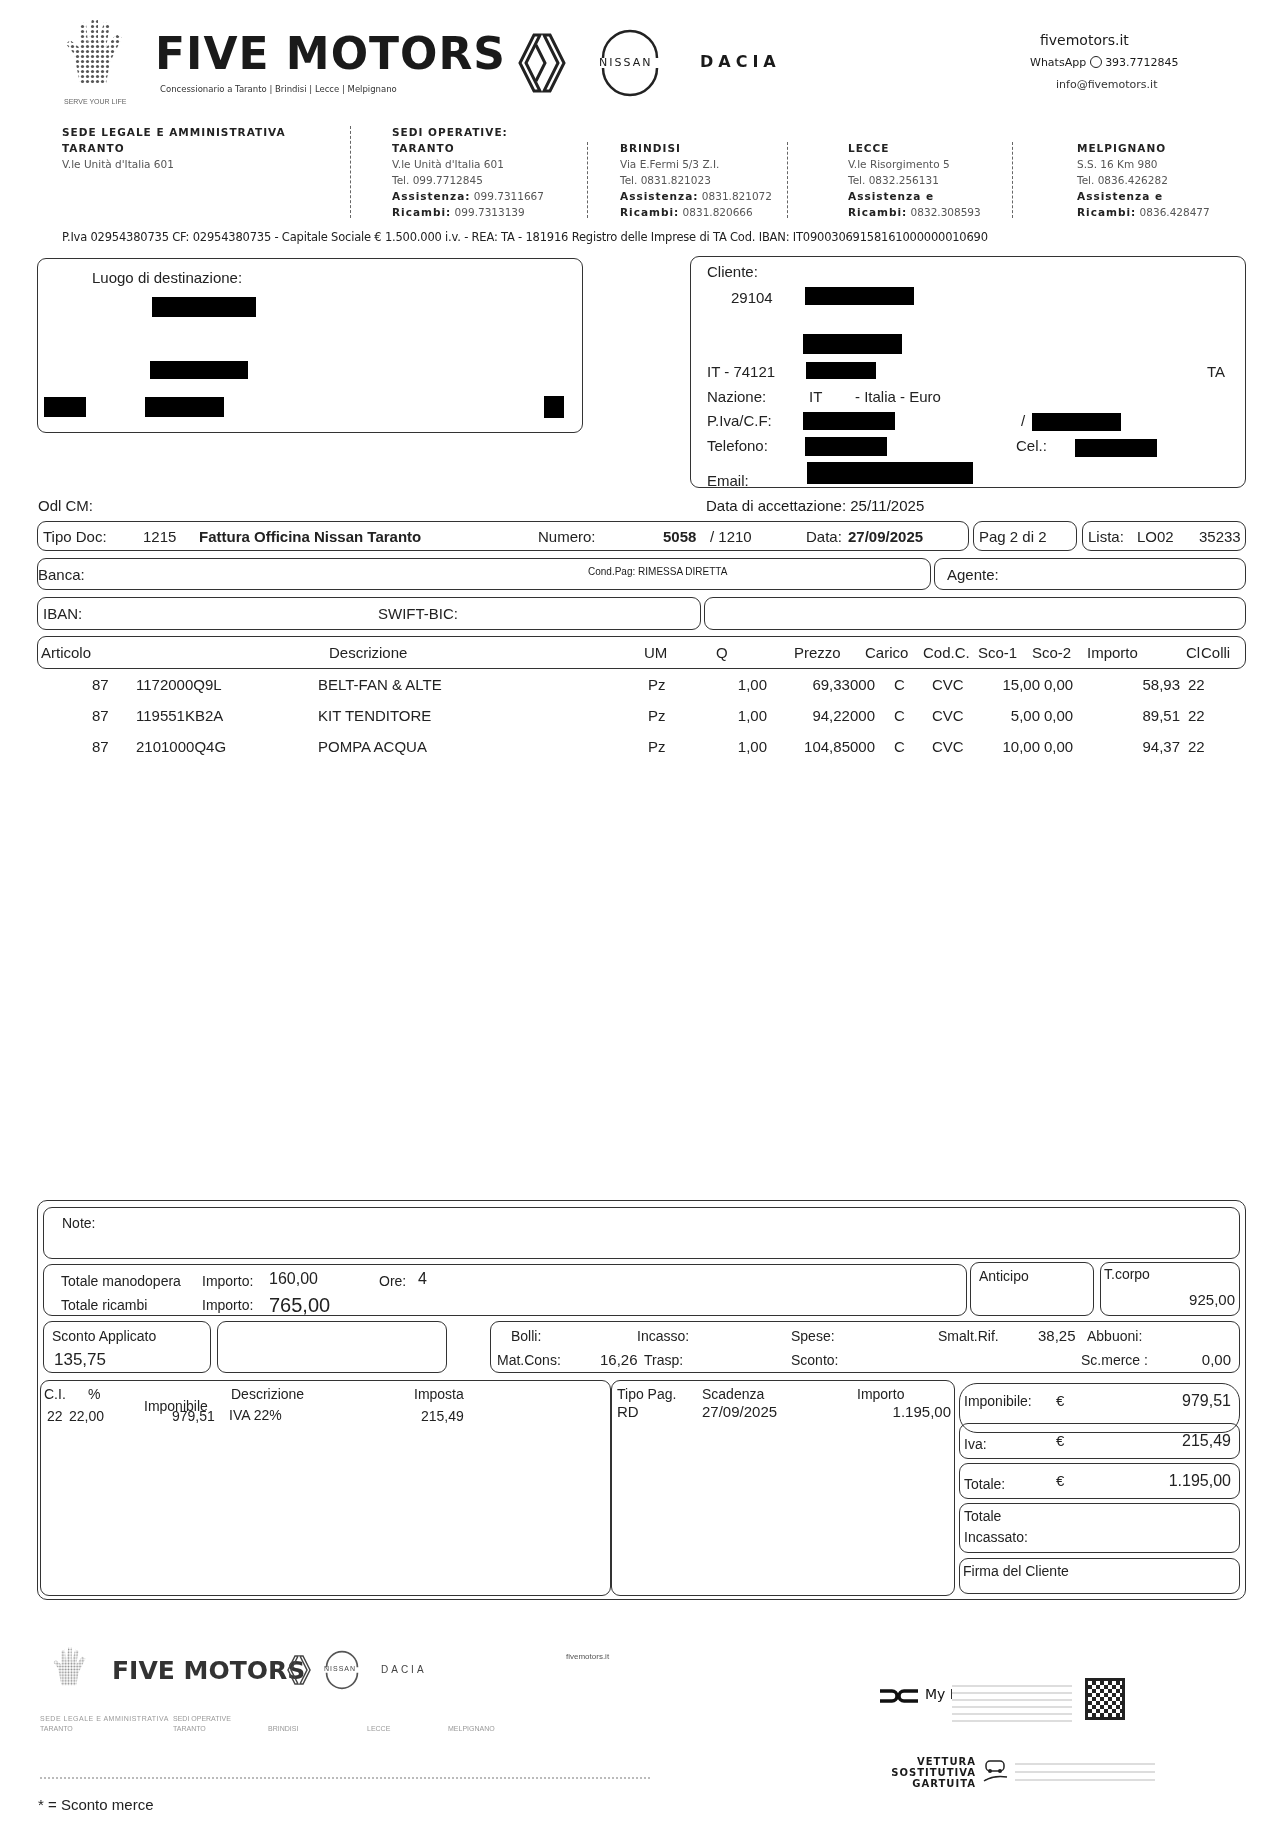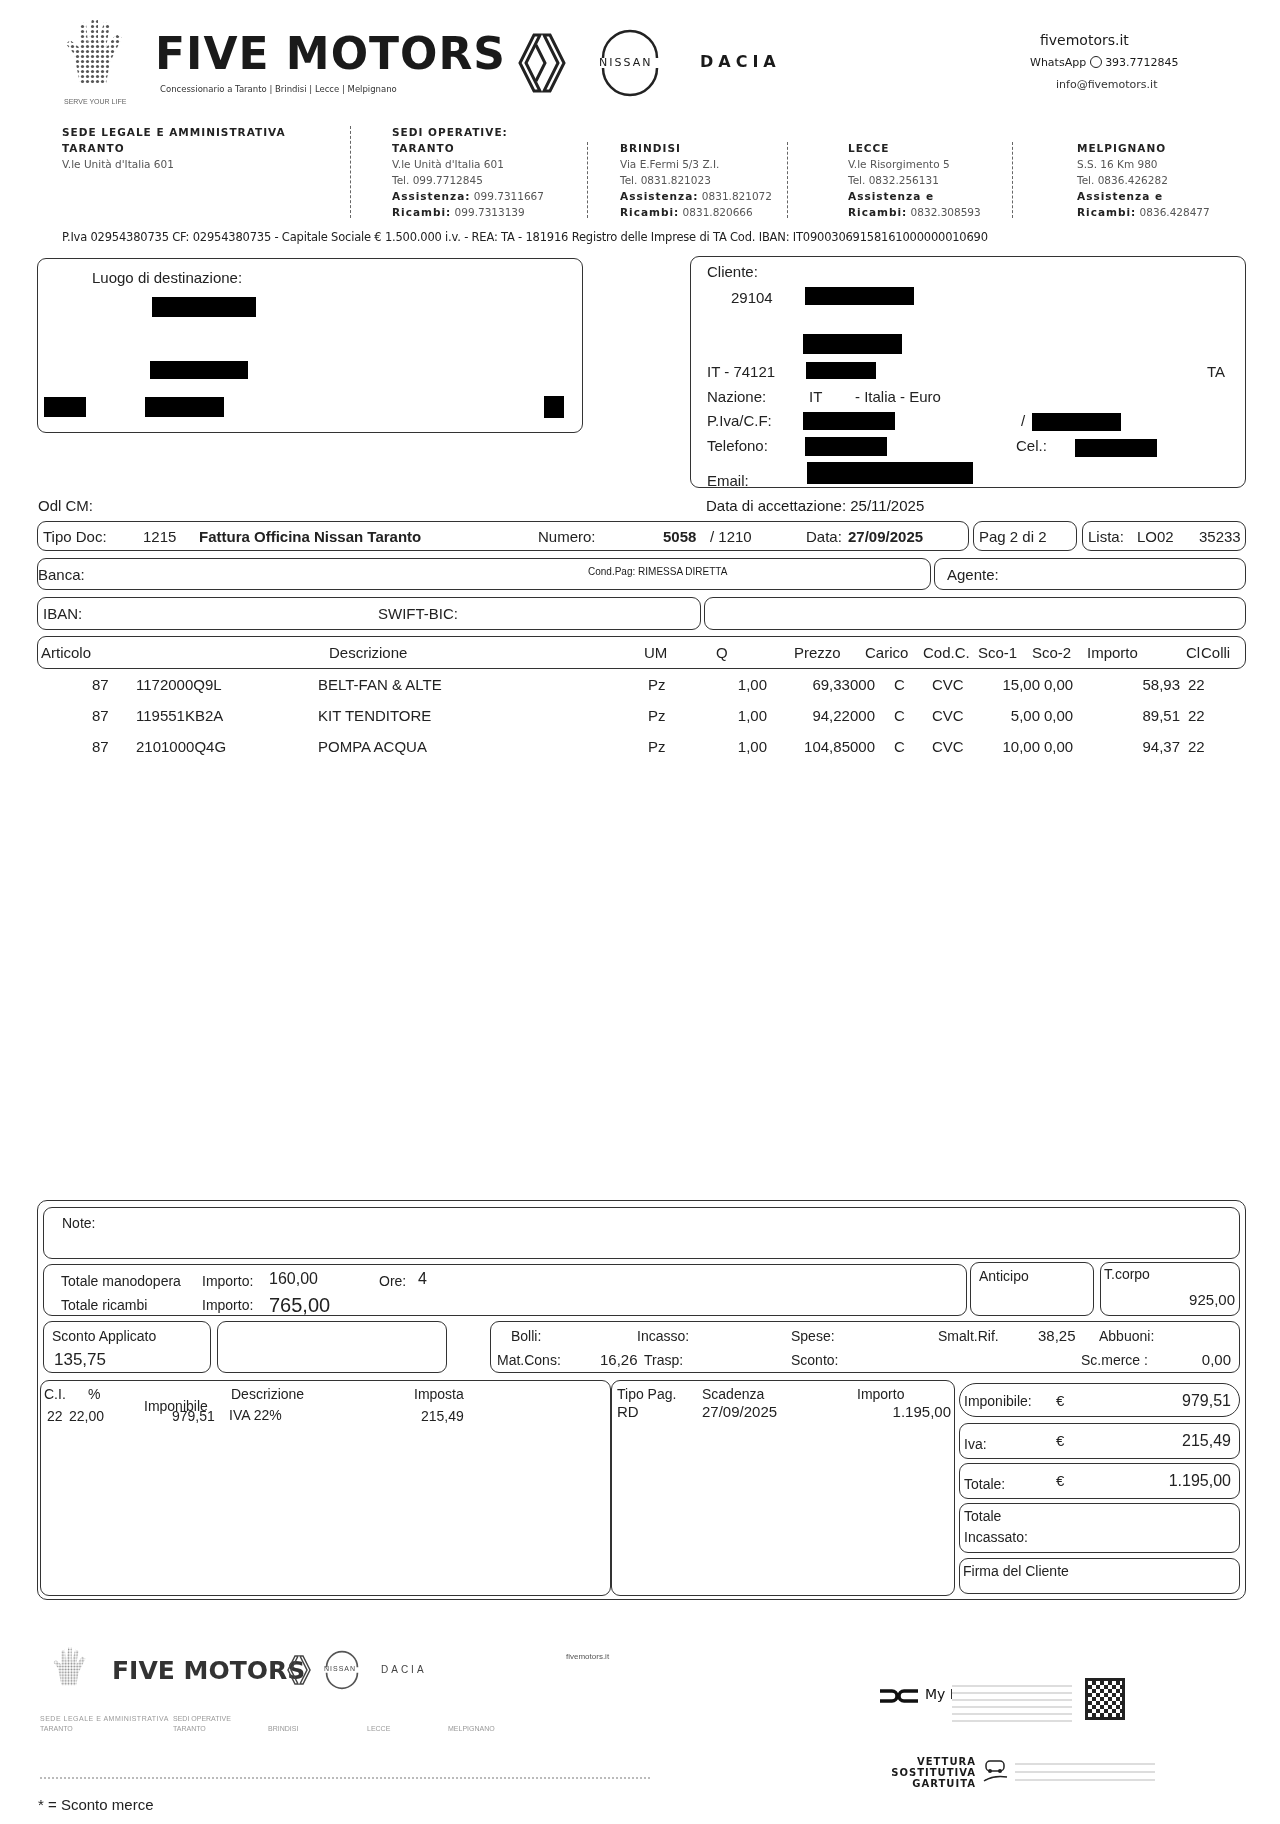--- a/index.html
+++ b/index.html
@@ -265,21 +265,21 @@
   <div class="lbl" style="left:10px;top:28px;font-size:17px;">135,75</div>
 </div>
 <div class="box" style="left:217px;top:1321px;width:230px;height:52px;"></div>
 
 <div class="box" style="left:490px;top:1321px;width:750px;height:52px;">
   <div class="lbl sm" style="left:20px;top:6px;">Bolli:</div>
   <div class="lbl sm" style="left:146px;top:6px;">Incasso:</div>
   <div class="lbl sm" style="left:300px;top:6px;">Spese:</div>
   <div class="lbl sm" style="left:447px;top:6px;">Smalt.Rif.</div>
   <div class="lbl" style="left:547px;top:5px;">38,25</div>
-  <div class="lbl sm" style="left:596px;top:6px;margin-left:12px;">Abbuoni:</div>
+  <div class="lbl sm" style="left:596px;top:6px;">Abbuoni:</div>
   <div class="lbl sm" style="left:6px;top:30px;">Mat.Cons:</div>
   <div class="lbl" style="left:109px;top:29px;">16,26</div>
   <div class="lbl sm" style="left:153px;top:30px;">Trasp:</div>
   <div class="lbl sm" style="left:300px;top:30px;">Sconto:</div>
   <div class="lbl sm" style="left:590px;top:30px;">Sc.merce :</div>
   <div class="lbl right" style="right:8px;top:29px;">0,00</div>
 </div>
 
 <div class="box" style="left:40px;top:1380px;width:571px;height:216px;">
   <div class="lbl sm" style="left:3px;top:5px;">C.I.</div>
@@ -300,21 +300,21 @@
   <div class="lbl sm" style="left:5px;top:5px;">Tipo Pag.</div>
   <div class="lbl sm" style="left:90px;top:5px;">Scadenza</div>
   <div class="lbl sm" style="left:245px;top:5px;">Importo</div>
   <div>
     <div class="lbl" style="left:5px;top:22px;">RD</div>
     <div class="lbl" style="left:90px;top:22px;">27/09/2025</div>
     <div class="lbl right" style="right:3px;top:22px;">1.195,00</div>
   </div>
 </div>
 
-<div class="box" style="left:959px;top:1383px;width:281px;height:34px;border-radius:18px;">
+<div class="box" style="left:959px;top:1383px;width:281px;height:50px;border-radius:18px;">
   <div class="lbl sm" style="left:4px;top:9px;">Imponibile:</div>
   <div class="lbl" style="left:96px;top:8px;">€</div>
   <div class="lbl right" style="right:8px;top:8px;font-size:16px;">979,51</div>
 </div>
 <div class="box" style="left:959px;top:1423px;width:281px;height:36px;">
   <div class="lbl sm" style="left:4px;top:12px;">Iva:</div>
   <div class="lbl" style="left:96px;top:8px;">€</div>
   <div class="lbl right" style="right:8px;top:8px;font-size:16px;">215,49</div>
 </div>
 <div class="box" style="left:959px;top:1463px;width:281px;height:36px;">

